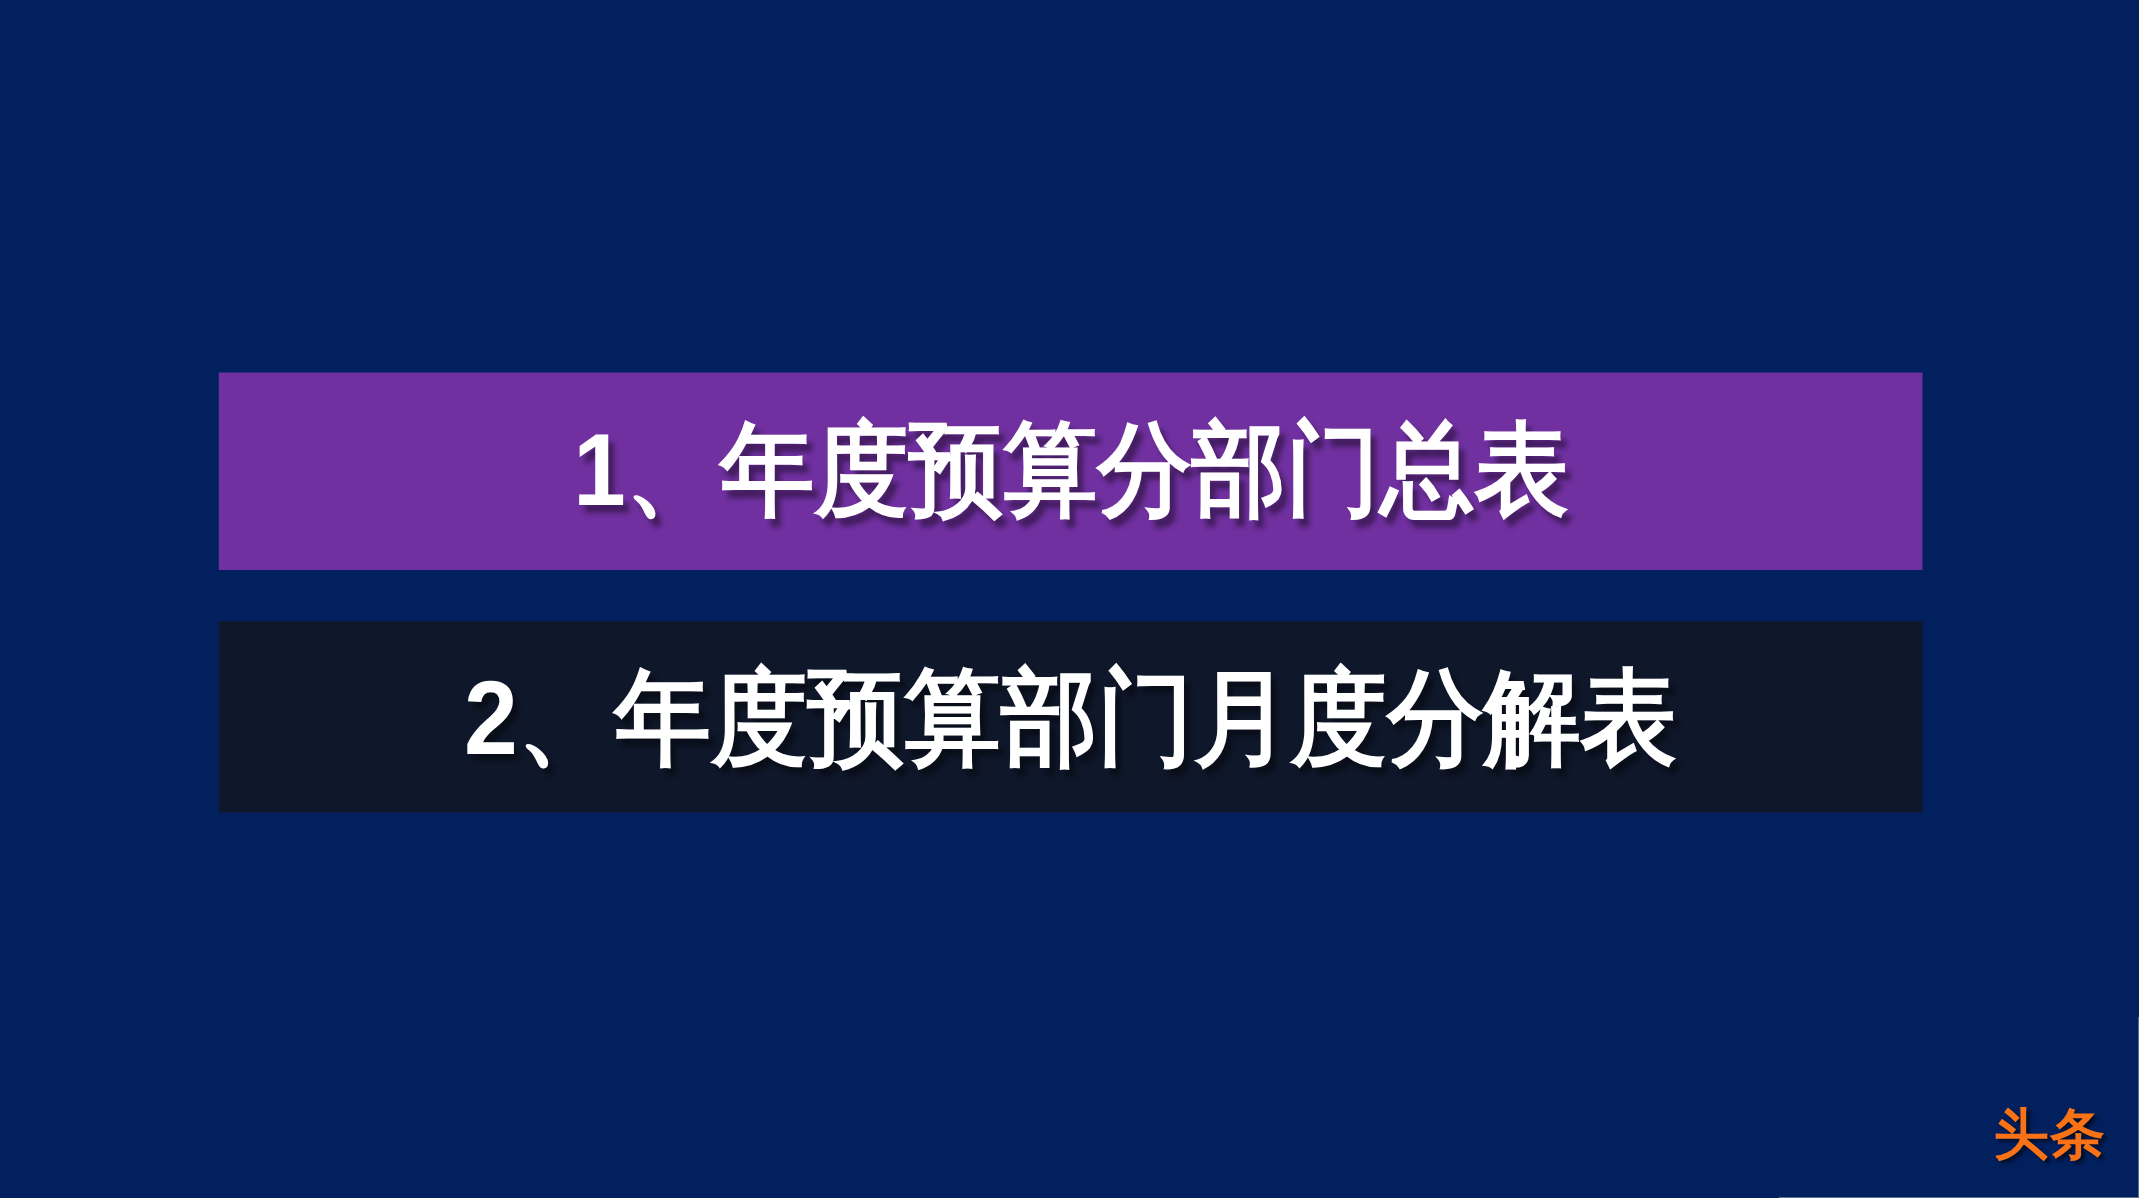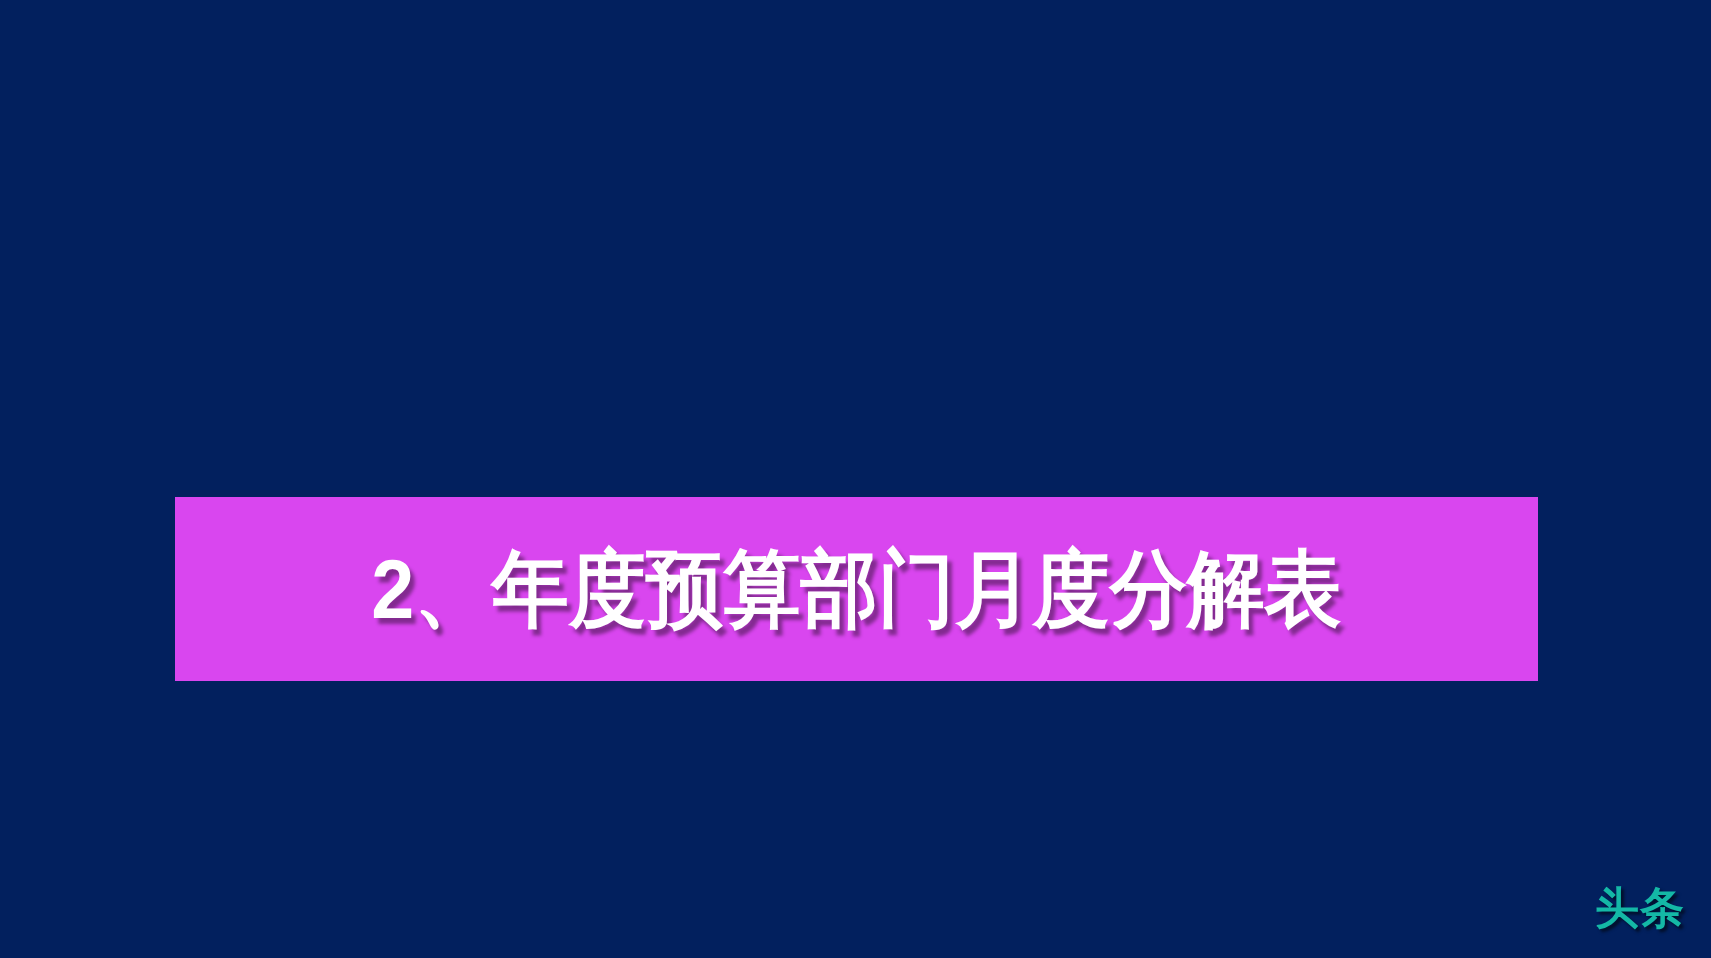--- a/index.html
+++ b/index.html
@@ -34,22 +34,22 @@
   }
 
   #banner-one {
     top: 298px;
     height: 158px;
     background: #7030a0;
   }
 
   #banner-two {
     top: 497px;
-    height: 184px;
-    background: #d946ef;
+    height: 153px;
+    background: #0f172a;
   }
 
   .banner-text {
     color: #ffffff;
     font-weight: bold;
     font-size: 82px;
     line-height: 1.0;
     white-space: nowrap;
     letter-spacing: 0px;
     text-shadow: 5px 6px 4px rgba(0, 0, 0, 0.40);
@@ -69,40 +69,43 @@
     position: absolute;
     right: 26px;
     bottom: 28px;
     display: flex;
     align-items: baseline;
     gap: 14px;
     white-space: nowrap;
   }
 
   .wm-text {
-    color: #14b8a6;
+    color: #f97316;
     font-weight: bold;
     font-size: 44px;
     line-height: 1.0;
     text-shadow: 3px 3px 3px rgba(0, 0, 0, 0.55);
   }
 
   #wm-brand {
     letter-spacing: 1px;
   }
 
   #wm-handle {
     letter-spacing: 0px;
   }
 </style>
 </head>
 <body>
 
 <div id="slide">
 
+  <div class="banner" id="banner-one">
+    <span class="banner-text">1、年度预算分部门总表</span>
+  </div>
 
   <div class="banner" id="banner-two">
     <span class="banner-text">2、年度预算部门月度分解表</span>
   </div>
 
   <div id="watermark">
     <span class="wm-text" id="wm-brand">头条</span>
   </div>
 
 </div>

